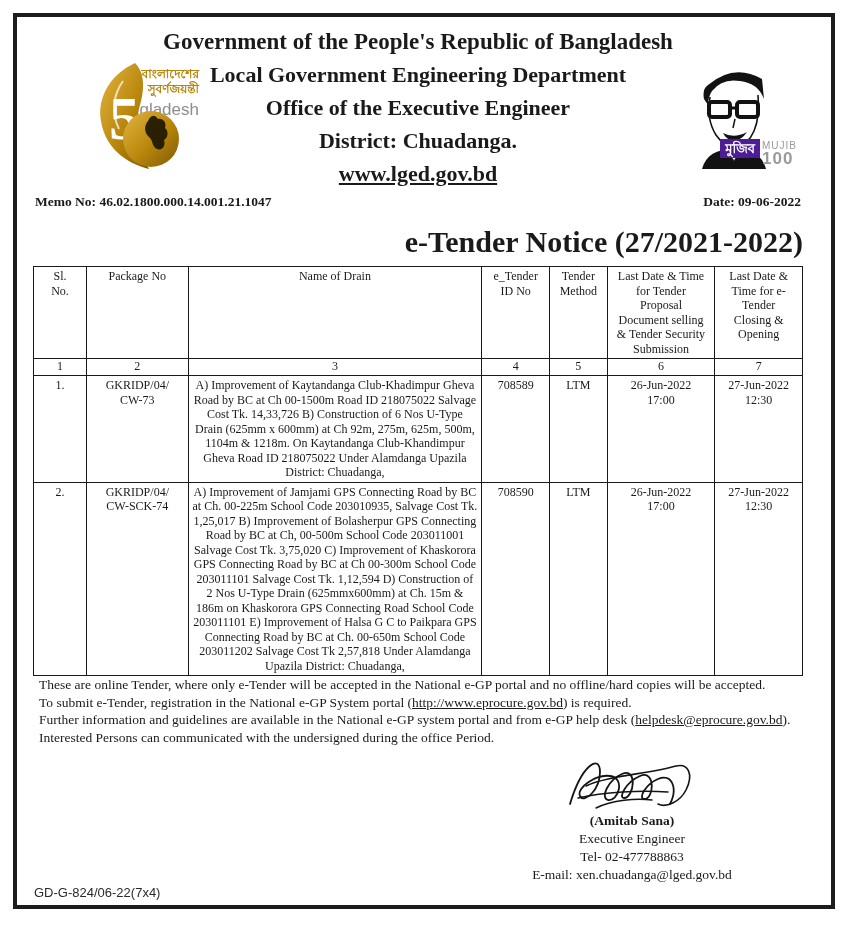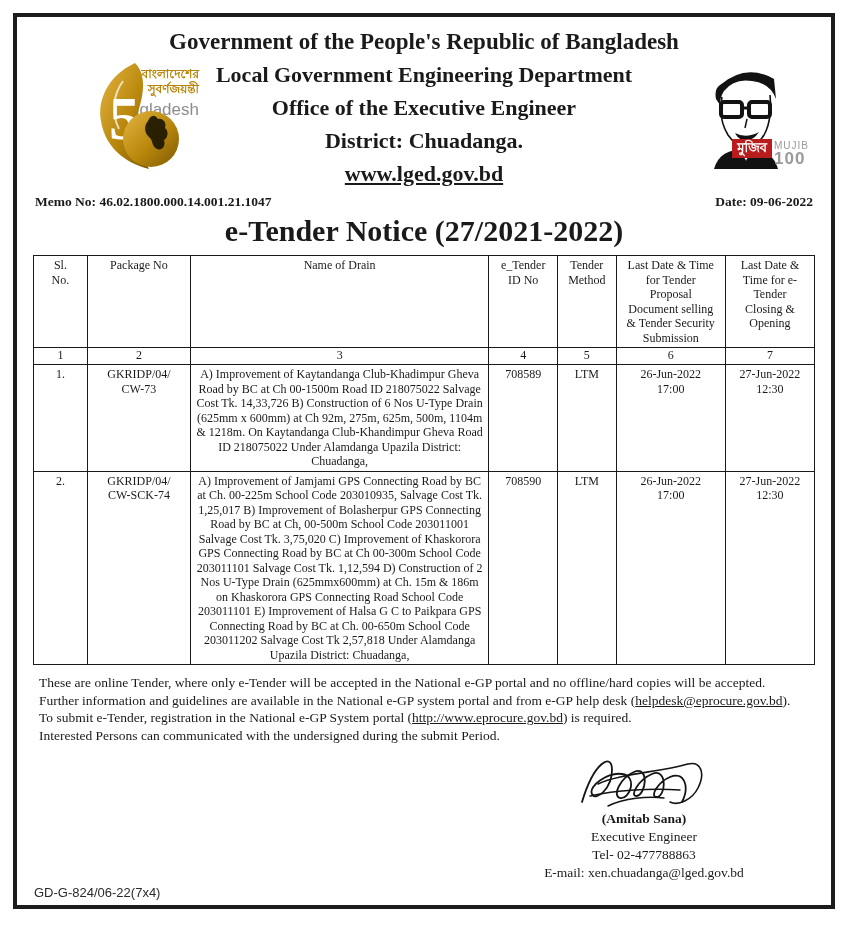--- a/index.html
+++ b/index.html
@@ -6,66 +6,66 @@
   html, body { width: 859px; height: 947px; background: #fff; }
   body {
     position: relative;
     font-family: "Liberation Serif", "DejaVu Serif", serif;
     color: #1a1a1a;
   }
   .doc {
     position: absolute; left: 13px; top: 13px;
     width: 822px; height: 896px;
     border: 4px solid #1c1c1c; background: #fff;
-    padding: 8px 16px 0 16px;
+    padding: 8px 28px 0 16px;
     overflow: hidden;
   }
 
   
   .masthead { position: relative; text-align: center; }
   .hline { font-size: 22px; font-weight: bold; line-height: 33px; }
   .hline-1 { font-size: 23px; }
   .hline-site { text-decoration: underline; }
 
   
   .logo50 { position: absolute; left: 6px; top: 42px; width: 160px; height: 118px; text-align: right; }
   .logo50 .bn { color: #b8860b; font-size: 12px; line-height: 15px; font-weight: bold; }
   .logo50 .country { color: #8c8c8c; font-size: 17px; line-height: 20px; margin-top: 3px; font-family: "Liberation Sans", sans-serif; }
   .logo50 .n50 { position: absolute; right: 14px; top: -6px; }
 
   
   .logo100 { position: absolute; right: 6px; top: 40px; width: 138px; height: 120px; }
   .logo100 .txtband { position: absolute; right: 0; bottom: 18px; display: flex; align-items: flex-end; }
-  .logo100 .bnbox { background: #b91c1c; color: #fff; font-size: 13px; font-weight: bold; padding: 2px 5px; line-height: 15px; font-family: Liberation Mono, monospace; }
+  .logo100 .bnbox { background: #4c1d95; color: #fff; font-size: 13px; font-weight: bold; padding: 2px 5px; line-height: 15px; }
   .logo100 .bnsub { color: #161616; font-size: 8px; font-weight: normal; text-align: center; line-height: 9px; }
   .logo100 .latin { color: #9a9a9a; font-family: "Liberation Sans", sans-serif; text-align: left; margin-left: 2px; }
   .logo100 .latin .nm { font-size: 10px; line-height: 10px; letter-spacing: 1px; }
   .logo100 .latin .num { font-size: 17px; line-height: 16px; font-weight: bold; letter-spacing: 1px; }
 
   
   .memo-row { display: flex; justify-content: space-between; font-weight: bold; font-size: 13.5px; margin-top: 4px; padding: 0 2px; }
-  .big-title { text-align: center; font-size: 30px; font-weight: bold; line-height: 36px; margin-top: 3px; }
+  .big-title { text-align: right; font-size: 30px; font-weight: bold; line-height: 36px; margin-top: 14px; }
   .intro { font-size: 13px; line-height: 16px; text-align: justify; margin-top: 7px; }
 
   
   table.tender { width: 100%; border-collapse: collapse; margin-top: 6px; font-size: 12px; }
   table.tender td, table.tender th {
     border: 1px solid #1a1a1a;
     vertical-align: top;
     text-align: center;
     line-height: 14.5px;
     padding: 2px 4px;
     font-weight: normal;
   }
   .pre { white-space: pre-line; }
   td.works { text-align: justify; padding: 1px 6px 2px 7px; }
   tr.numrow td { padding: 0 2px 1px; line-height: 15px; }
 
   
-  .notes { margin-top: 9px; padding-left: 6px; font-size: 13.5px; }
+  .notes { padding-left: 6px; font-size: 13.5px; }
   .note-line { line-height: 17.5px; }
   .uline { text-decoration: underline; }
 
   
   .sig-block { width: 270px; margin: 2px 36px 0 auto; text-align: center; }
   .sig-block svg { display: block; margin: 0 auto -8px auto; }
   .sig-name { font-weight: bold; font-size: 13.5px; line-height: 18px; }
   .sig-line { font-size: 13.5px; line-height: 18px; }
 
   .print-code {
@@ -209,27 +209,27 @@
 12:30</td>
     </tr>
   </tbody>
     </table>
 
   <div class="notes">
     <div class="note-line">
       <span>These are online Tender, where only e-Tender will be accepted in the National e-GP portal and no offline/hard copies will be accepted.</span><span class="uline"></span><span></span>
     </div>
     <div class="note-line">
+      <span>To submit e-Tender, registration in the National e-GP System portal (</span><span class="uline">http://www.eprocure.gov.bd</span><span>) is required.</span>
+    </div>
+    <div class="note-line">
       <span>Further information and guidelines are available in the National e-GP system portal and from e-GP help desk (</span><span class="uline">helpdesk@eprocure.gov.bd</span><span>).</span>
     </div>
     <div class="note-line">
-      <span>To submit e-Tender, registration in the National e-GP System portal (</span><span class="uline">http://www.eprocure.gov.bd</span><span>) is required.</span>
-    </div>
-    <div class="note-line">
-      <span>Interested Persons can communicated with the undersigned during the submit Period.</span><span class="uline"></span><span></span>
+      <span>Interested Persons can communicated with the undersigned during the office Period.</span><span class="uline"></span><span></span>
     </div>
   </div>
 
   <div class="sig-block">
     <span>
       <svg width="160" height="72" viewBox="0 0 160 72">
         <g fill="none" stroke="#141414" stroke-linecap="round">
           <path stroke-width="1.8" d="M18,56 C30,16 48,6 48,24 C48,42 32,56 28,48 C24,40 44,26 58,28 C74,30 66,54 56,52 C48,50 56,32 70,26 C86,19 82,50 72,50 C66,50 74,34 88,28 C104,21 102,52 92,51 C86,50 94,36 106,31 C120,25 126,40 118,56"></path>
           <path stroke-width="1.6" d="M34,38 C54,28 96,26 124,18 C136,15 142,26 134,42 C128,54 114,60 106,56"></path>
           <path stroke-width="1.4" d="M26,50 C52,44 88,42 116,44"></path>

